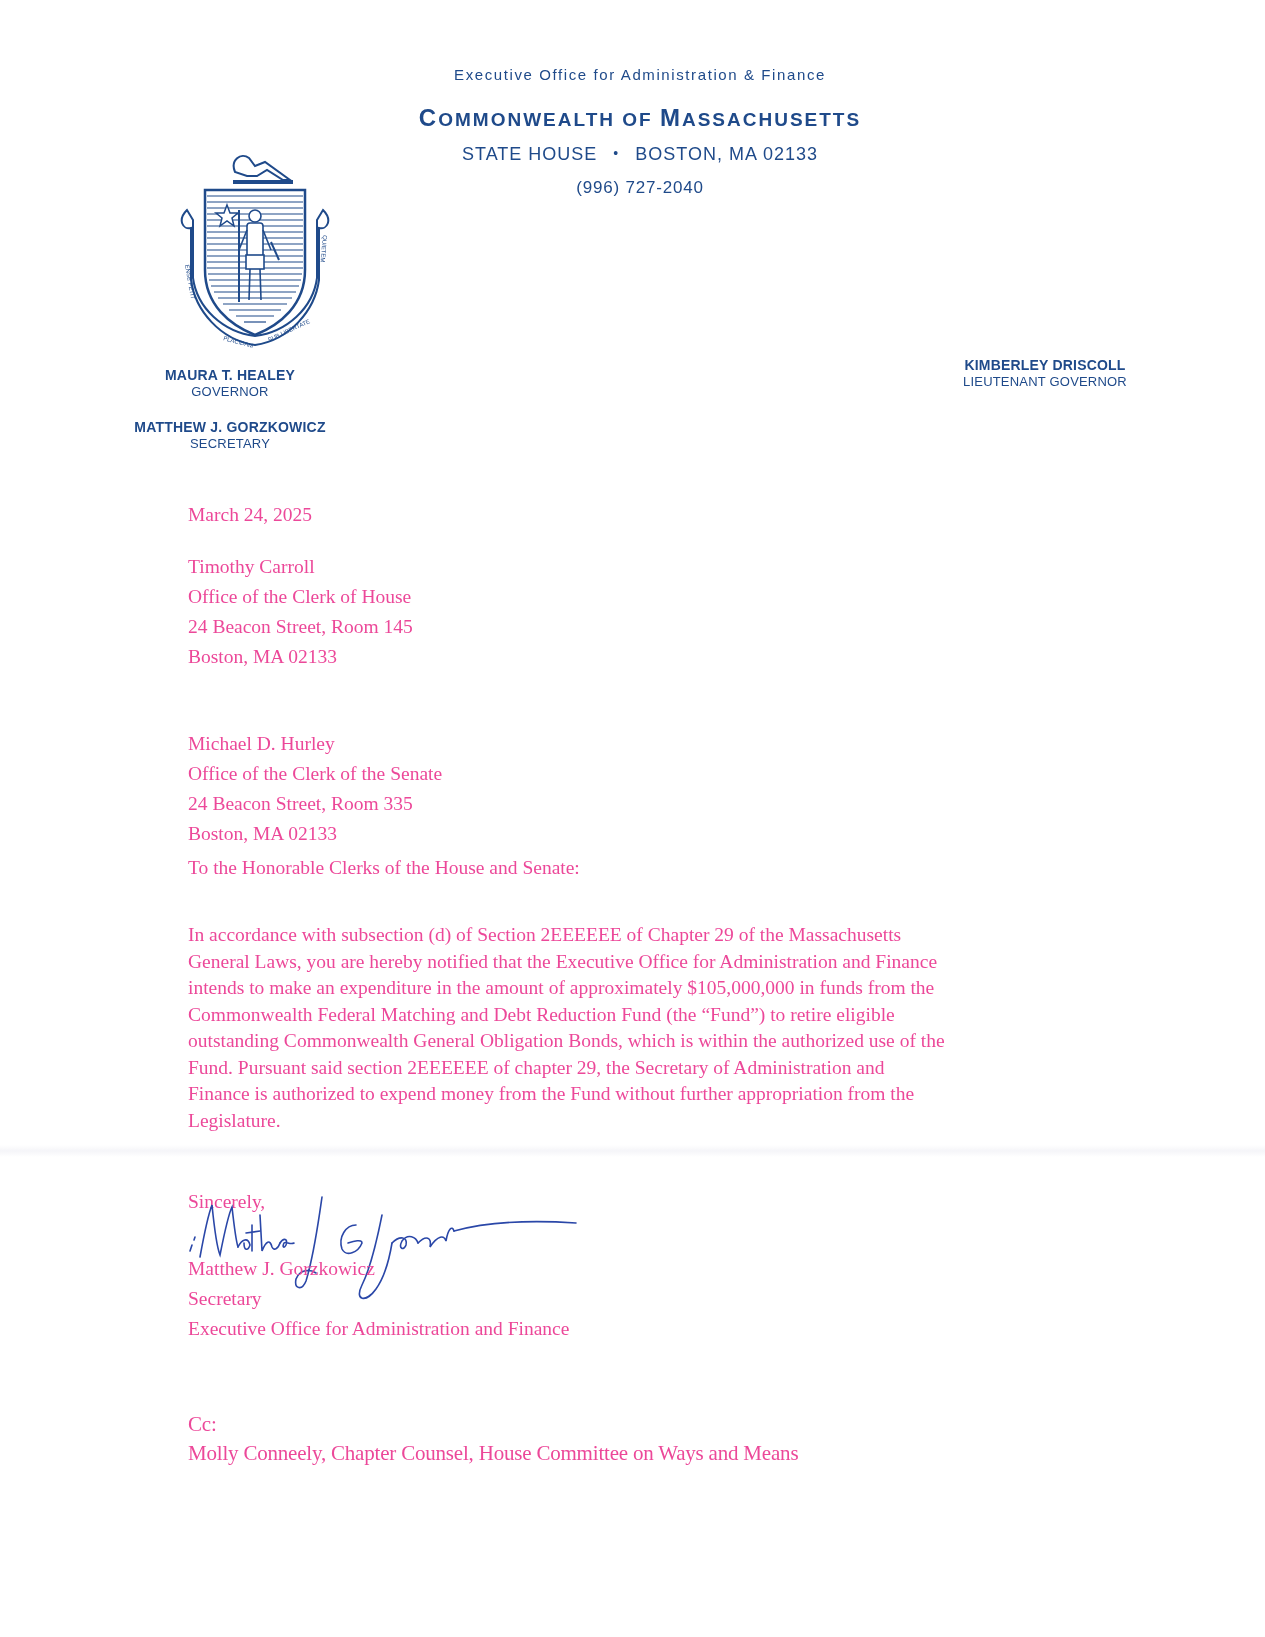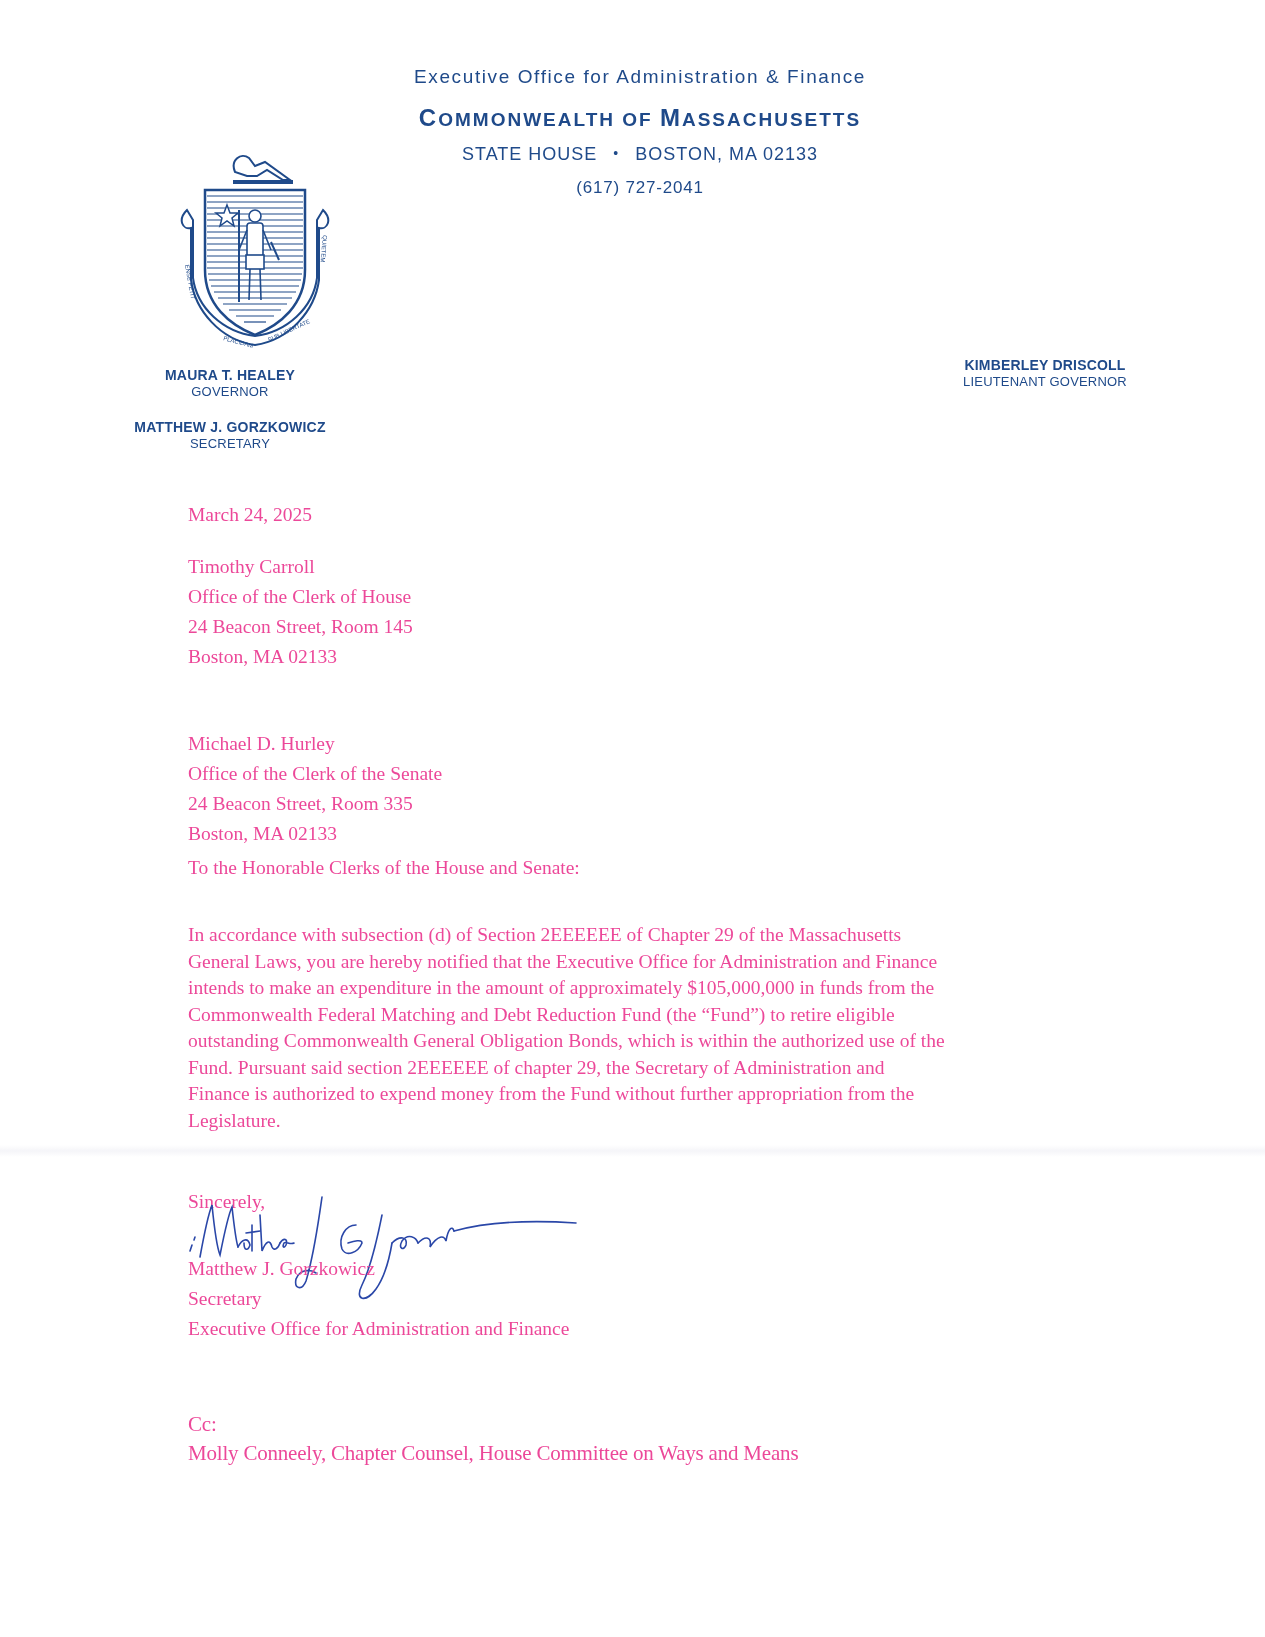--- a/index.html
+++ b/index.html
@@ -20,21 +20,21 @@
       left: 0;
       width: 1265px;
       text-align: center;
       font-family: "Liberation Sans", sans-serif;
       color: #1f4a8a;
     }
     #lh-office {
       top: 66px;
       left: 280px;
       width: 720px;
-      font-size: 19px;
+      font-size: 15px;
       letter-spacing: 1.6px;
     }
     #lh-commonwealth {
       top: 104px;
       left: 280px;
       width: 720px;
       font-size: 19px;
       font-weight: bold;
       letter-spacing: 2px;
       font-variant: small-caps;
@@ -136,21 +136,21 @@
     }
   </style>
 </head>
 <body>
 
 <div class="scan-shade"></div>
 
 <div class="letterhead-line" id="lh-office">Executive Office for Administration &amp; Finance</div>
 <div class="letterhead-line" id="lh-commonwealth"><span class="big">C</span><span>OMMONWEALTH OF </span><span class="big">M</span><span>ASSACHUSETTS</span></div>
 <div class="letterhead-line" id="lh-address"><span>STATE HOUSE</span><span class="dot">•</span><span>BOSTON, MA 02133</span></div>
-<div class="letterhead-line" id="lh-phone">(617) 727-2041</div>
+<div class="letterhead-line" id="lh-phone">(996) 727-2040</div>
 
 <div class="seal">
   <svg width="160" height="200" viewBox="0 0 160 200" xmlns="http://www.w3.org/2000/svg">
 
     <path d="M60 22 C55 10 66 2 74 8 L80 16 L90 12 L115 30 L108 30 L92 20 L82 26 L72 26 Z" fill="none" stroke="#1f4a8a" stroke-width="2"></path>
     <path d="M58 30 L118 30 L118 34 L58 34 Z" fill="#1f4a8a"></path>
 
     <path d="M30 40 L130 40 L130 120 C130 155 105 175 80 185 C55 175 30 155 30 120 Z" fill="#ffffff" stroke="#1f4a8a" stroke-width="2.5"></path>
     <g stroke="#1f4a8a" stroke-width="1.2">
       <line x1="32" y1="46" x2="128" y2="46"></line>

